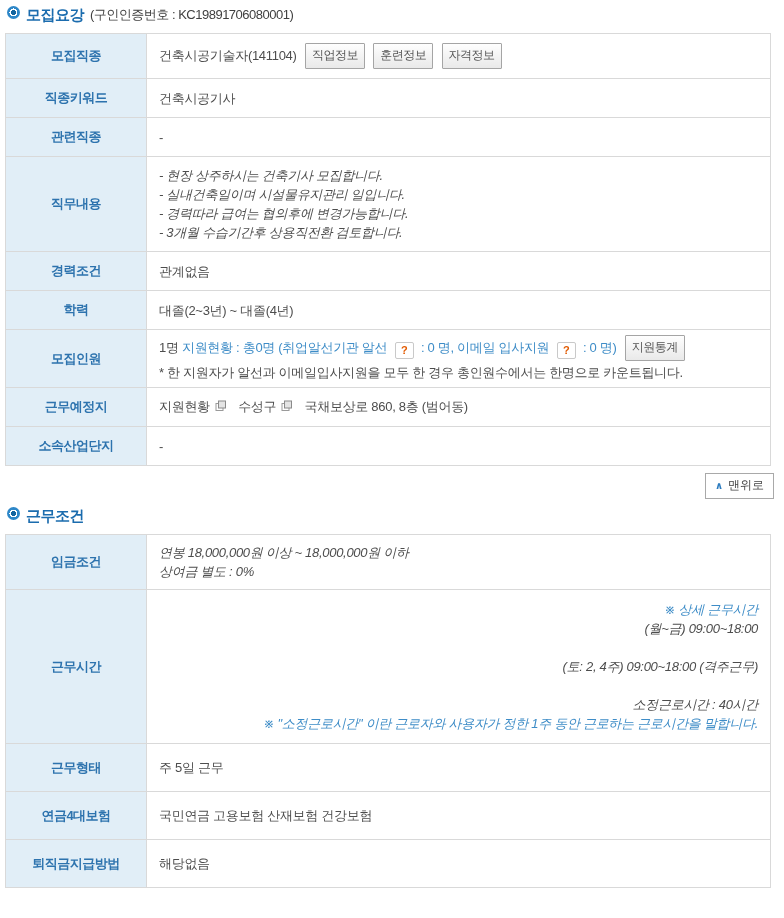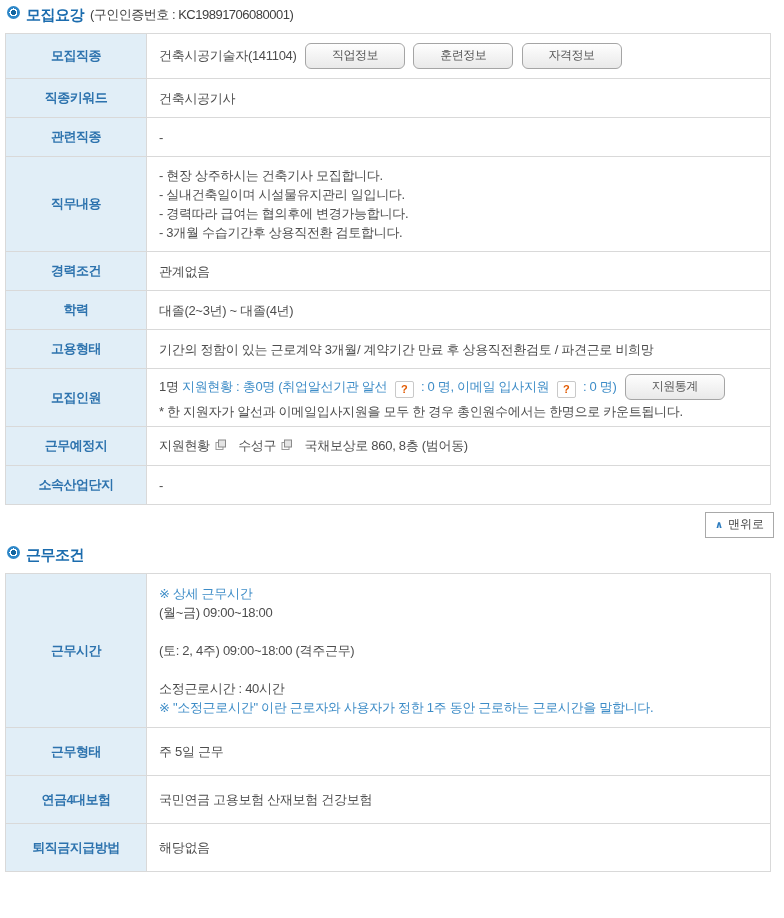--- a/index.html
+++ b/index.html
@@ -21,26 +21,26 @@
   table { width:766px; border-collapse:collapse; table-layout:fixed; }
   th,td { border:1px solid #d9d9d9; }
   th {
     width:132px; background:#e1eef7; color:#2d73ae; font-size:13px; font-weight:bold;
     text-align:center; padding:10px 4px; letter-spacing:-0.5px;
   }
   td { padding:9px 12px; color:#4d4d4d; font-size:13px; line-height:19px; letter-spacing:-0.3px; }
   .t2 td { padding:14px 12px; }
 
   .blue { color:#3d8cc7; }
-  .row-lines div { min-height:19px; }
+  .row-lines div { min-height:19px;font-style:italic; }
 
   .btn {
     display:inline-block; border:1px solid #a5a5a5;
     background:linear-gradient(#fefefe,#e9e9e9);
-    padding:2px 26px 3px; font-size:12px; color:#555; border-radius:6px;
+    padding:2px 6px 3px; font-size:12px; color:#555; border-radius:1px;
     margin-left:5px; cursor:pointer; vertical-align:1px; letter-spacing:-0.5px;
   }
   .help {
     display:inline-block; width:17px; height:15px; line-height:15px; text-align:center;
     border:1px solid #c9c9c9; background:#fff; color:#e25a00; font-weight:bold;
     font-size:11px; border-radius:2px; vertical-align:-2px; margin:0 4px; cursor:pointer;
   }
   .win-icon { display:inline-block; margin:0 8px 0 5px; vertical-align:-1px; cursor:pointer; }
   .note-line { margin-top:2px; }
 
@@ -94,24 +94,20 @@
       </tr>
       <tr>
         <th>경력조건</th>
         <td>관계없음</td>
       </tr>
       <tr>
         <th>학력</th>
         <td>대졸(2~3년) ~ 대졸(4년)</td>
       </tr>
       <tr>
-        <th>고용형태</th>
-        <td>기간의 정함이 있는 근로계약 3개월/ 계약기간 만료 후 상용직전환검토 / 파견근로 비희망</td>
-      </tr>
-      <tr>
         <th>모집인원</th>
         <td style="padding-top:5px;padding-bottom:5px;">
           <div>
             <span>1명</span>
             <span class="blue">지원현황 : 총0명 (취업알선기관 알선</span>
             <span class="help">?</span>
             <span class="blue">: 0 명, 이메일 입사지원</span>
             <span class="help">?</span>
             <span class="blue">: 0 명)</span>
             <span class="btn">지원통계</span>
@@ -148,22 +144,31 @@
   </div>
 
   <div class="sec-header">
     <span class="bullet"></span>
     <span class="sec-title">근무조건</span>
   </div>
 
   <table class="t2">
     <tbody>
       <tr>
+        <th>임금조건</th>
+        <td style="padding-top:8px;padding-bottom:8px;">
+          <div class="row-lines">
+            <div>연봉 18,000,000원 이상 ~ 18,000,000원 이하</div>
+            <div>상여금 별도 : 0%</div>
+          </div>
+        </td>
+      </tr>
+      <tr>
         <th>근무시간</th>
-        <td style="padding-top:10px;padding-bottom:10px;">
+        <td style="padding-top:10px;padding-bottom:10px;text-align:right;">
           <div class="row-lines">
             <div class="blue">※ 상세 근무시간</div>
             <div>(월~금)  09:00~18:00</div>
             <div></div>
             <div>(토: 2, 4주) 09:00~18:00 (격주근무)</div>
             <div></div>
             <div>소정근로시간 : 40시간</div>
             <div class="blue">※ "소정근로시간" 이란 근로자와 사용자가 정한 1주 동안 근로하는 근로시간을 말합니다.</div>
           </div>
         </td>

